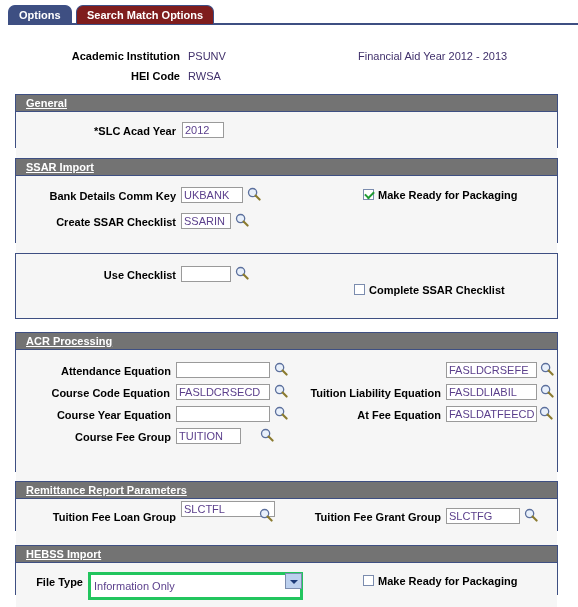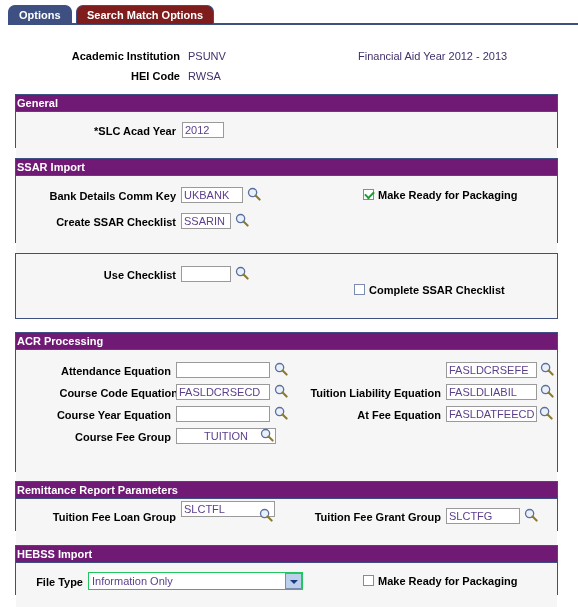--- a/index.html
+++ b/index.html
@@ -90,30 +90,31 @@
   }
 
   
   .grp {
     position: absolute;
     border: 1px solid #3e4f82;
     box-sizing: border-box;
     background: #f6f6f6;
   }
   .grp-hdr {
-    background: #701a75;
+    background: #737373;
     color: #ffffff;
     font-weight: bold;
     font-size: 11px;
     height: 16px;
     line-height: 16px;
-    padding-left: 1px;
+    padding-left: 10px;
     border-bottom: 1px solid #3e4f82;
     white-space: nowrap;
     letter-spacing: 0px;
+    text-decoration: underline;
   }
   .grp-body {
     position: relative;
     background: #f6f6f6;
     height: 100%;
   }
 
   
   .flbl {
     position: absolute;
@@ -177,22 +178,22 @@
     font-weight: bold;
     font-size: 11px;
     color: #000;
     margin-left: 4px;
     cursor: pointer;
   }
 
   
   .fsel {
     position: absolute;
-    height: 18px;
-    border: 1px solid #22c55e;
+    height: 28px;
+    border: 3px solid #22c55e;
     background: #ffffff;
     font-family: "Liberation Sans", sans-serif;
     font-size: 11px;
     color: #5b3f8c;
     box-sizing: border-box;
     padding: 0 18px 0 3px;
     line-height: 16px;
     -webkit-appearance: none;
     -moz-appearance: none;
     appearance: none;
@@ -299,40 +300,40 @@
 
     <div class="flbl" style="left:5px;top:14px;width:150px;">Attendance Equation</div>
     <input class="fin" style="left: 160px; top: 12px; width: 94px;" type="text" value="">
     <span class="mag" style="left:258px;top:12px;">
       <svg width="14" height="14" viewBox="0 0 14 14">
           <circle cx="5.6" cy="5.6" r="4.1" fill="#e8f0fb" stroke="#5b6f9c" stroke-width="1.3"></circle>
           <line x1="8.6" y1="8.6" x2="12.6" y2="12.6" stroke="#8a7a2e" stroke-width="2.1" stroke-linecap="round"></line>
         </svg>
     </span>
 
-    <div class="flbl" style="left:12px;top:36px;width:150px;text-align:right;">Course Code Equation</div>
+    <div class="flbl" style="left:4px;top:36px;width:150px;text-align:right;">Course Code Equation</div>
     <input class="fin" style="left: 160px; top: 34px; width: 94px;" type="text" value="FASLDCRSECD">
     <span class="mag" style="left:258px;top:34px;">
       <svg width="14" height="14" viewBox="0 0 14 14">
           <circle cx="5.6" cy="5.6" r="4.1" fill="#e8f0fb" stroke="#5b6f9c" stroke-width="1.3"></circle>
           <line x1="8.6" y1="8.6" x2="12.6" y2="12.6" stroke="#8a7a2e" stroke-width="2.1" stroke-linecap="round"></line>
         </svg>
     </span>
 
     <div class="flbl" style="left:5px;top:58px;width:150px;">Course Year Equation</div>
     <input class="fin" style="left: 160px; top: 56px; width: 94px;" type="text" value="">
     <span class="mag" style="left:258px;top:56px;">
       <svg width="14" height="14" viewBox="0 0 14 14">
           <circle cx="5.6" cy="5.6" r="4.1" fill="#e8f0fb" stroke="#5b6f9c" stroke-width="1.3"></circle>
           <line x1="8.6" y1="8.6" x2="12.6" y2="12.6" stroke="#8a7a2e" stroke-width="2.1" stroke-linecap="round"></line>
         </svg>
     </span>
 
     <div class="flbl" style="left:5px;top:80px;width:150px;">Course Fee Group</div>
-    <input class="fin" style="left: 160px; top: 78px; width: 100px; text-align: center;" type="text" value="TUITION">
+    <input class="fin" style="left: 160px; top: 78px; width: 65px;" type="text" value="TUITION">
     <span class="mag" style="left:244px;top:78px;">
       <svg width="14" height="14" viewBox="0 0 14 14">
           <circle cx="5.6" cy="5.6" r="4.1" fill="#e8f0fb" stroke="#5b6f9c" stroke-width="1.3"></circle>
           <line x1="8.6" y1="8.6" x2="12.6" y2="12.6" stroke="#8a7a2e" stroke-width="2.1" stroke-linecap="round"></line>
         </svg>
     </span>
 
     <input class="fin" style="left: 430px; top: 12px; width: 91px;" type="text" value="FASLDCRSEFE">
     <span class="mag" style="left:524px;top:12px;">
       <svg width="14" height="14" viewBox="0 0 14 14">

